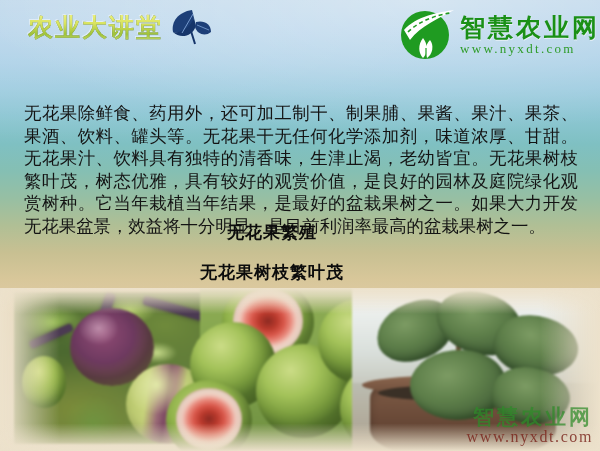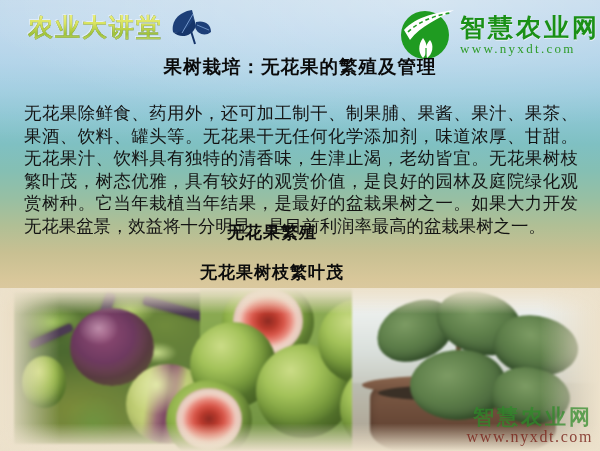--- a/index.html
+++ b/index.html
@@ -260,21 +260,20 @@
         <path d="M34 32 C29 37 28 45 31 50 C37 46 38 37 34 32 Z" fill="#ffffff"></path>
         <path d="M30 50 L30 40" stroke="#1f9b21" stroke-width="1.2"></path>
       </svg>
       <div class="logo-text">
         <div class="logo-cn">智慧农业网</div>
         <div class="logo-url">www.nyxdt.com</div>
       </div>
     </div>
   </div>
 
-  <div class="title">果树栽培：无花果的繁殖及管理</div>
 
   <div class="body-text">
     <p>无花果除鲜食、药用外，还可加工制干、制果脯、果酱、果汁、果茶、果酒、饮料、罐头等。无花果干无任何化学添加剂，味道浓厚、甘甜。无花果汁、饮料具有独特的清香味，生津止渴，老幼皆宜。无花果树枝繁叶茂，树态优雅，具有较好的观赏价值，是良好的园林及庭院绿化观赏树种。它当年栽植当年结果，是最好的盆栽果树之一。如果大力开发无花果盆景，效益将十分明显，是目前利润率最高的盆栽果树之一。</p>
   </div>
 
   <div class="sub-head sub-head-1">无花果繁殖</div>
   <div class="sub-head sub-head-2">无花果树枝繁叶茂</div>
 
   <div class="photo">
     <div class="photo-inner">

